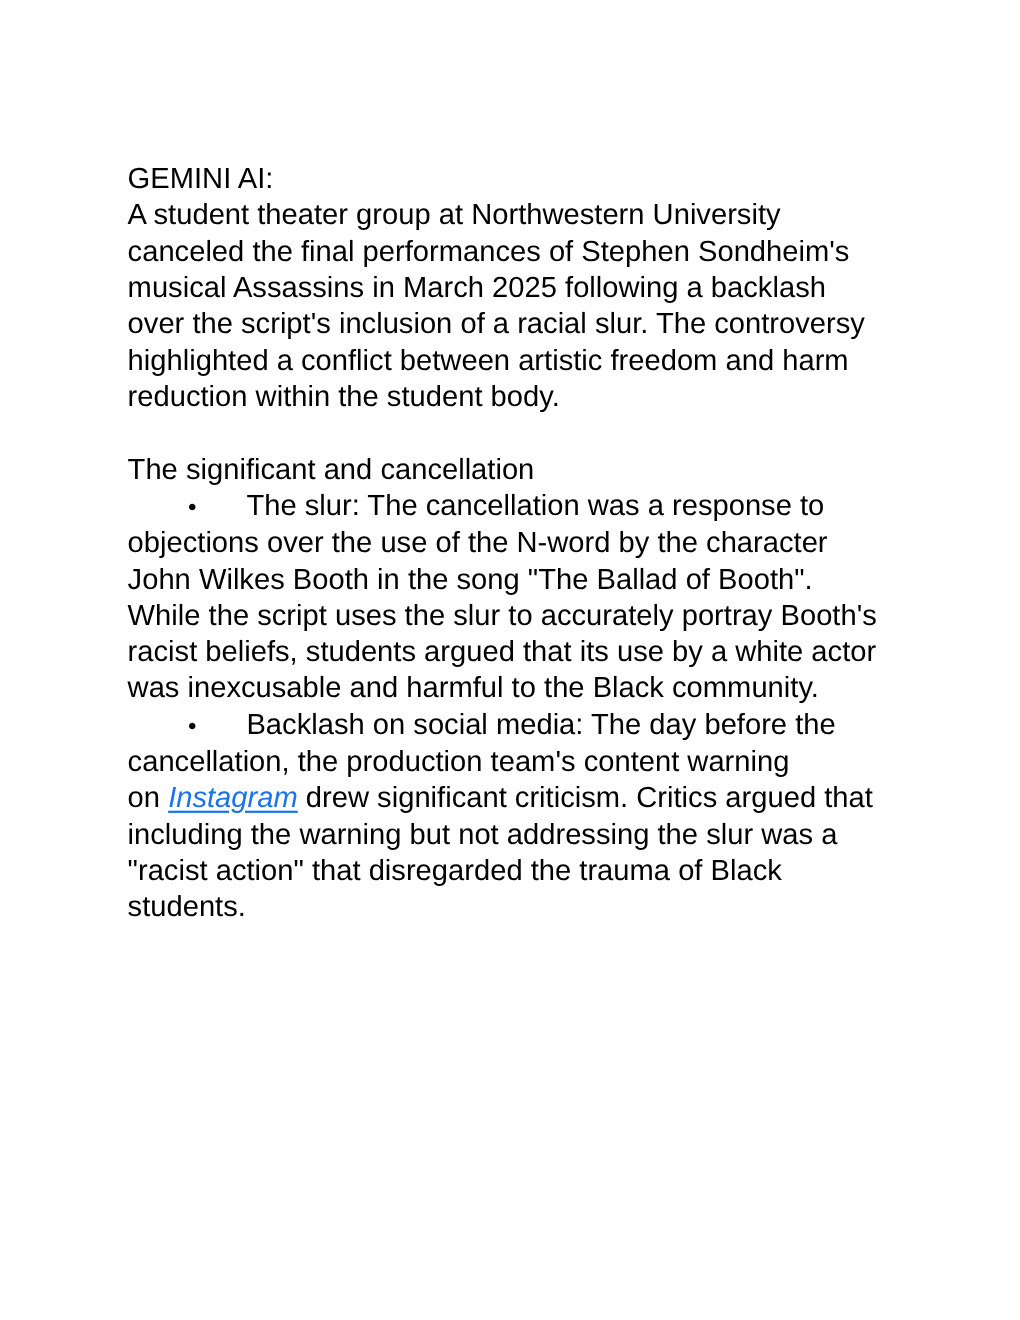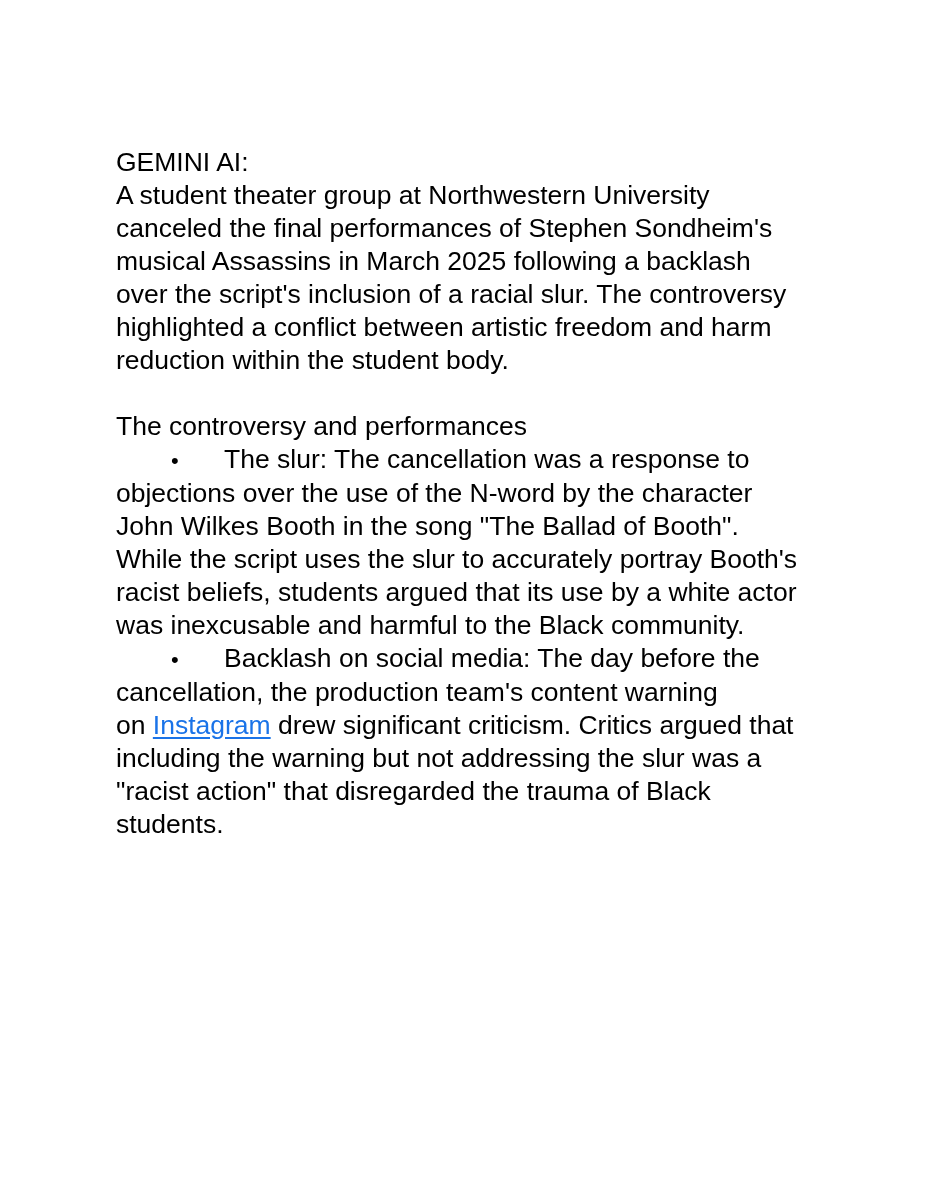--- a/index.html
+++ b/index.html
@@ -29,32 +29,33 @@
     margin-left: 55px;
     width: 53px;
     font-size: 22px;
     vertical-align: baseline;
   }
   a.inline-link {
     color: var(--link-color, #1a73e8);
     text-decoration: underline;
     text-underline-offset: 3px;
     cursor: pointer;
+    font-style: italic;
   }
 </style>
 </head>
 <body>
 
 <div class="page">
   <div class="doc">
       <div class="section">
         <p class="heading"><span>GEMINI AI:</span></p>
         <p class="plain"><span>A student theater group at Northwestern University canceled the final performances of Stephen Sondheim's musical Assassins in March 2025 following a backlash over the script's inclusion of a racial slur. The controversy highlighted a conflict between artistic freedom and harm reduction within the student body.</span></p>
       </div>
       <div class="section">
       </div>
       <div class="section">
-        <p class="heading"><span>The controversy and performances</span></p>
+        <p class="heading"><span>The significant and cancellation</span></p>
         <p class="bullet"><span class="marker">•</span><span>The slur: The cancellation was a response to objections over the use of the N-word by the character John Wilkes Booth in the song "The Ballad of Booth". While the script uses the slur to accurately portray Booth's racist beliefs, students argued that its use by a white actor was inexcusable and harmful to the Black community.</span></p>
         <p class="bullet"><span class="marker">•</span><span>Backlash on social media: The day before the cancellation, the production team's content warning</span><br><span>on </span><a class="inline-link" href="#">Instagram</a><span> drew significant criticism. Critics argued that including the warning but not addressing the slur was a "racist action" that disregarded the trauma of Black students.</span></p>
       </div>
     </div>
 </div>
 
 </body></html>

